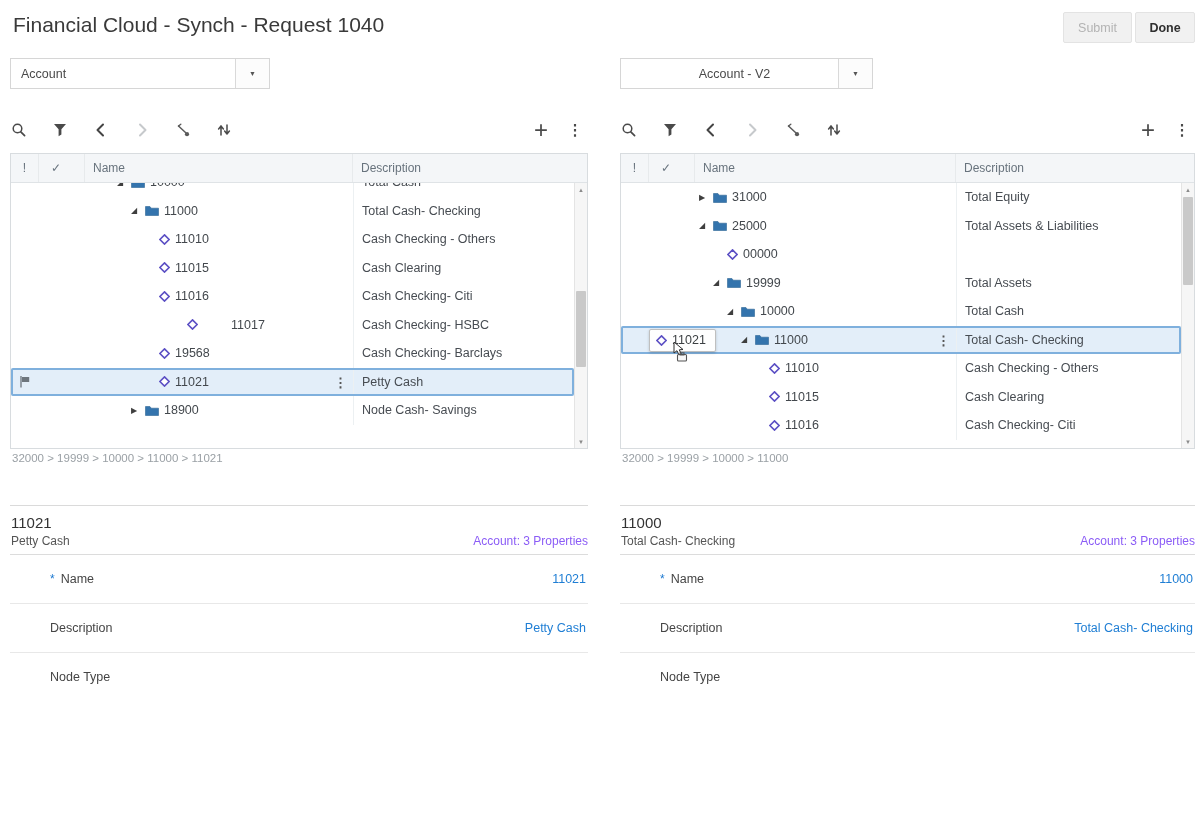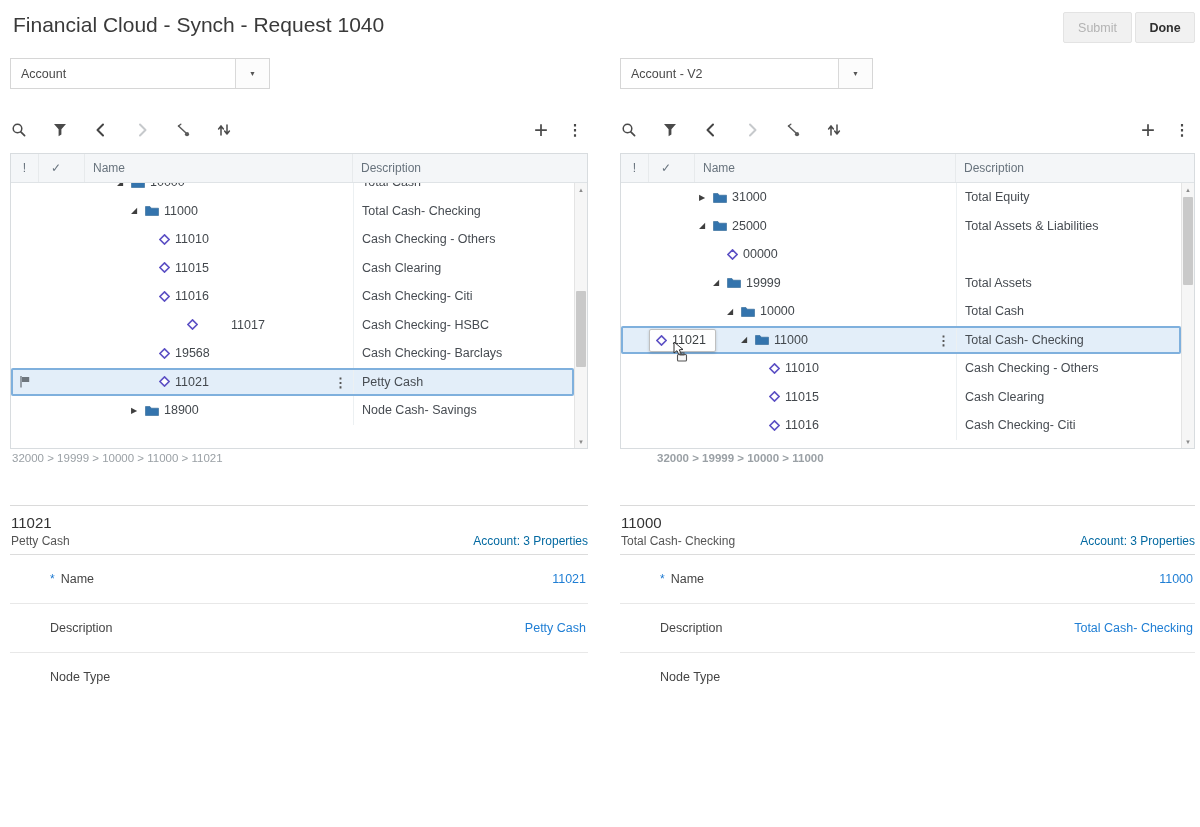--- a/index.html
+++ b/index.html
@@ -13,21 +13,21 @@
   .btn-submit{left:1063px;width:67px;color:#b3b3b3;}
   .btn-done{left:1135px;width:58px;color:#2f2f2f;font-weight:700;}
 
   
   .selector{position:absolute;top:58px;height:31px;background:#fff;border:1px solid #d6d6d6;
             display:flex;align-items:center;box-sizing:border-box;}
   .selector .sel-text{flex:1;padding-left:10px;font-size:12.5px;color:#4a4a4a;}
   .selector .sel-arrow{width:33px;align-self:stretch;border-left:1px solid #d9d9d9;display:flex;
             align-items:center;justify-content:center;font-size:7px;color:#555;background:#fcfcfc;}
   .sel-left{left:10px;width:260px;}
-  .sel-right{left:620px;width:253px;}
+  .sel-right{left:620px;width:253px;text-align:center;}
 
   
   .toolbar{position:absolute;top:113px;height:34px;display:flex;align-items:center;}
   .tb-left{left:10px;width:578px;}
   .tb-right{left:620px;width:575px;}
   .tb-group{display:flex;align-items:center;gap:23px;}
   .tb-spacer{flex:1;}
   .tb-end{display:flex;align-items:center;gap:16px;padding-right:4px;}
   .tb-icon{width:18px;height:18px;display:flex;align-items:center;justify-content:center;cursor:pointer;}
   .tb-add{font-size:24px;font-weight:300;color:#4a4a4a;line-height:16px;}
@@ -64,30 +64,30 @@
 
   
   .vscroll{position:absolute;right:0;top:0;bottom:0;width:13px;background:#f6f6f6;border-left:1px solid #e4e4e4;box-sizing:border-box;}
   .vs-arrow{position:absolute;left:0;width:12px;height:13px;display:flex;align-items:center;justify-content:center;
             font-size:6px;color:#8a8a8a;cursor:pointer;}
   .vs-up{top:0;} .vs-down{bottom:0;}
   .vs-thumb{position:absolute;left:1px;width:10px;background:#c9c9c9;border-radius:1px;cursor:pointer;}
 
   
   .crumb{position:absolute;top:452px;font-size:11.5px;color:#9aa0a5;}
-  .crumb-left{left:12px;} .crumb-right{left:657px;font-weight:bold;}
+  .crumb-left{left:12px;} .crumb-right{left:622px;}
 
   
   .detail{position:absolute;top:505px;border-top:1px solid #dadada;box-sizing:border-box;}
   .dt-left{left:10px;width:578px;} .dt-right{left:620px;width:575px;}
   .detail-head{padding:7px 0 6px 0;border-bottom:1px solid #dcdcdc;}
   .detail-code{font-size:15px;color:#333;margin:1px 0 3px 1px;}
   .detail-sub{display:flex;justify-content:space-between;align-items:flex-end;}
   .detail-subtitle{font-size:12px;color:#555;margin-left:1px;}
-  .detail-summary{font-size:12px;color:#0369a1;}
+  .detail-summary{font-size:12px;color:#8b5cf6;}
   .prop-row{height:48px;display:flex;align-items:center;border-bottom:1px solid #e8e8e8;font-size:12.5px;}
   .prop-row:last-child{border-bottom:none;}
   .prop-label{padding-left:40px;color:#454545;display:flex;align-items:center;gap:6px;}
   .req{color:#1b78d0;font-size:12px;}
   .prop-fill{flex:1;}
   .prop-value{color:#1f7ed4;padding-right:2px;cursor:pointer;}
 
   svg{display:block;}
 </style>
 </head>

